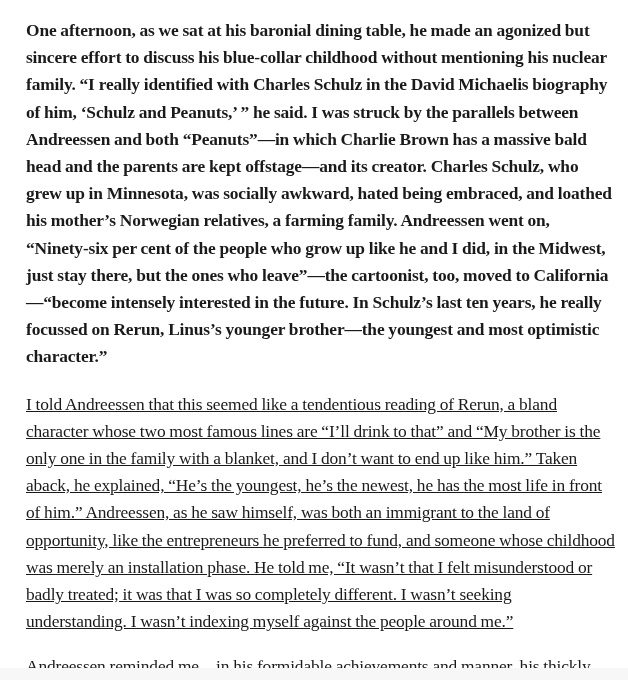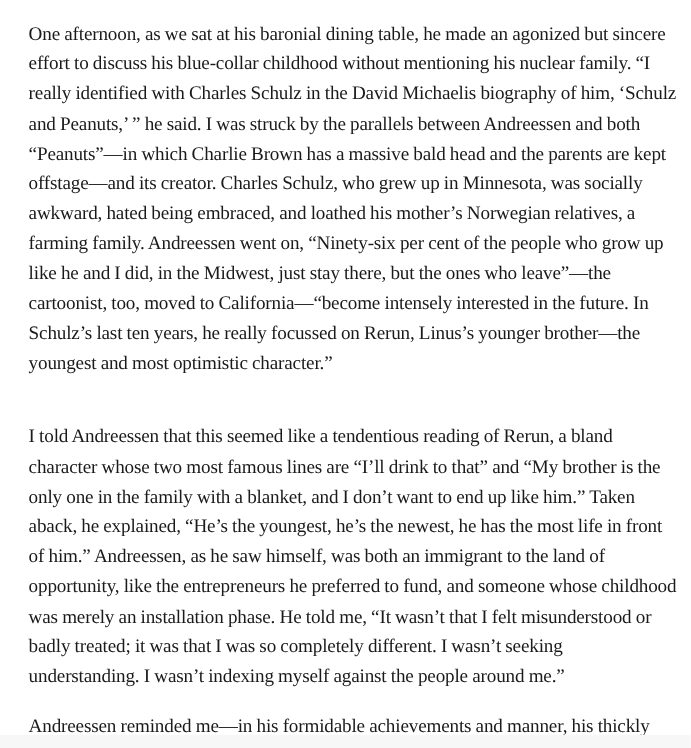--- a/index.html
+++ b/index.html
@@ -11,22 +11,22 @@
     position: relative;
   }
   .article { position: absolute; left: 26px; top: 17px; width: 590px; }
   .para {
     margin: 0;
     font-size: 17.4px;
     line-height: 27.2px;
     letter-spacing: -0.15px;
     word-spacing: -0.3px;
   }
-  .p1 { margin-bottom: 40px; }
-  .p2 { margin-bottom: 18px; }
+  .p1 { margin-bottom: 20px; font-weight: bold; }
+  .p2 { margin-bottom: 18px; text-decoration: underline; }
   .bottom-fade {
     position: absolute; left: 0; right: 0; bottom: 0; height: 12px;
     background: #f7f7f7;
   }
 </style>
 </head>
 <body>
 
 <div class="article">
   <p class="para p1">One afternoon, as we sat at his baronial dining table, he made an agonized but sincere effort to discuss his blue-collar childhood without mentioning his nuclear family. “I really identified with Charles Schulz in the David Michaelis biography of him, ‘Schulz and Peanuts,’ ” he said. I was struck by the parallels between Andreessen and both “Peanuts”—in which Charlie Brown has a massive bald head and the parents are kept offstage—and its creator. Charles Schulz, who grew up in Minnesota, was socially awkward, hated being embraced, and loathed his mother’s Norwegian relatives, a farming family. Andreessen went on, “Ninety-six per cent of the people who grow up like he and I did, in the Midwest, just stay there, but the ones who leave”—the cartoonist, too, moved to California—“become intensely interested in the future. In Schulz’s last ten years, he really focussed on Rerun, Linus’s younger brother—the youngest and most optimistic character.”</p>

